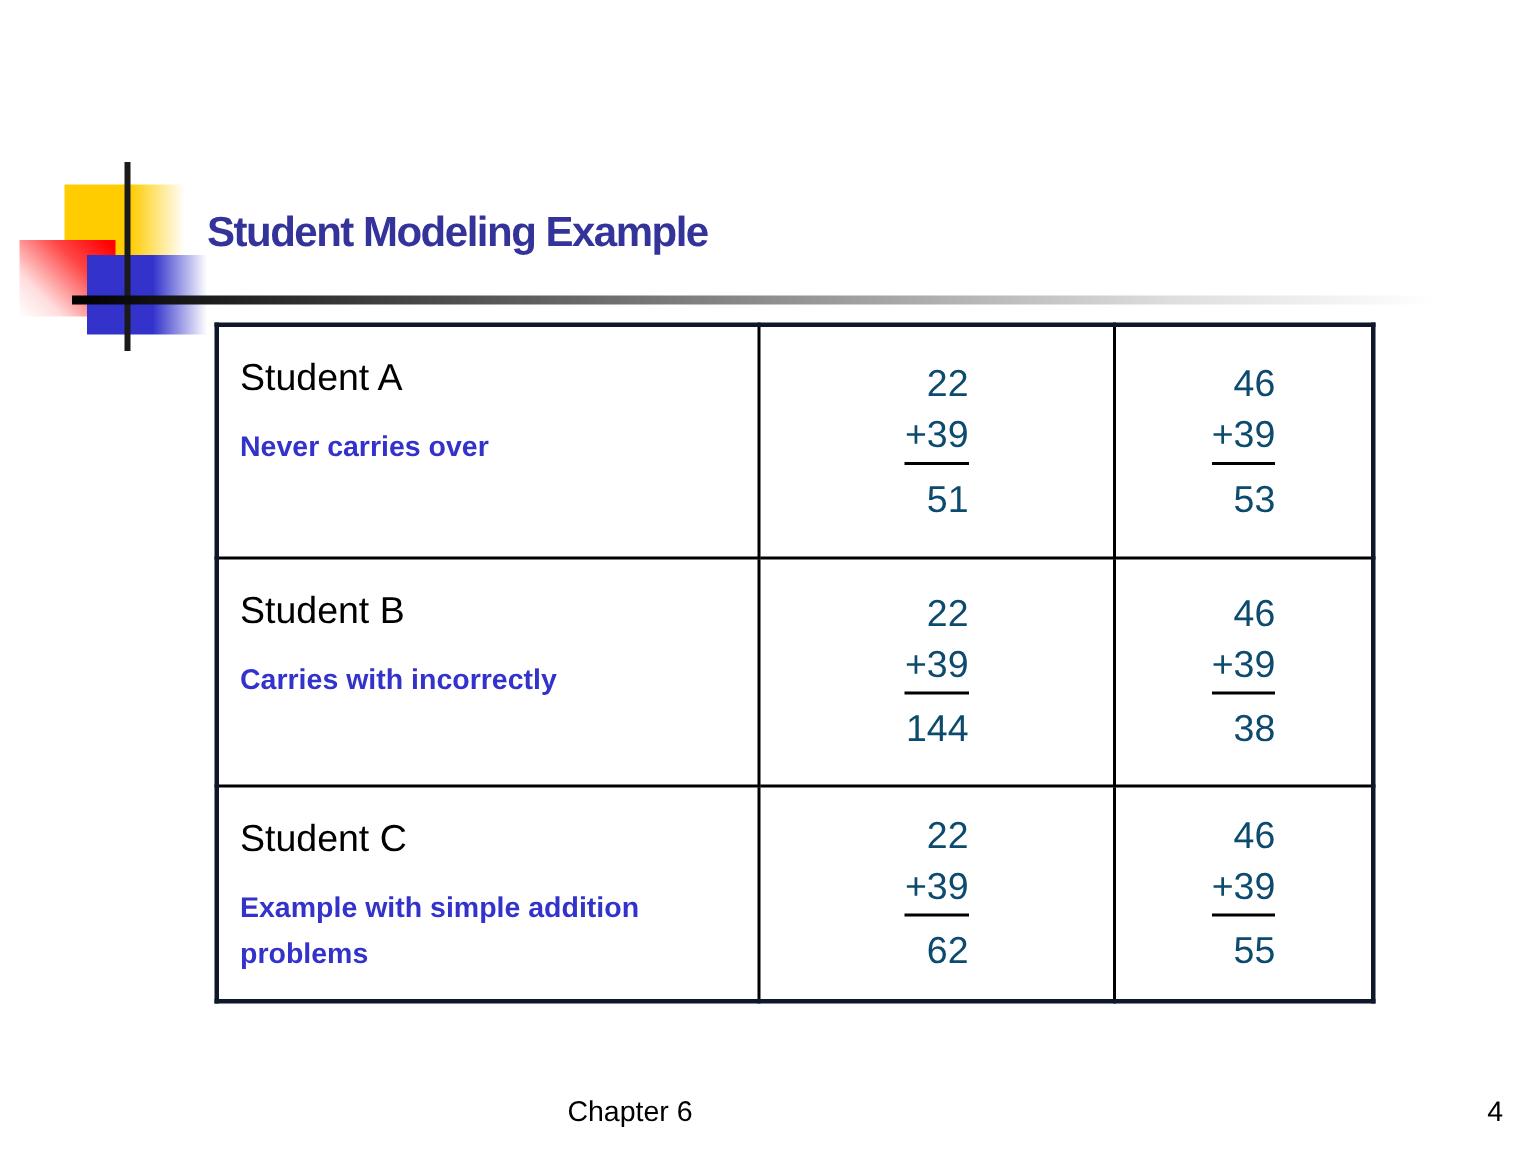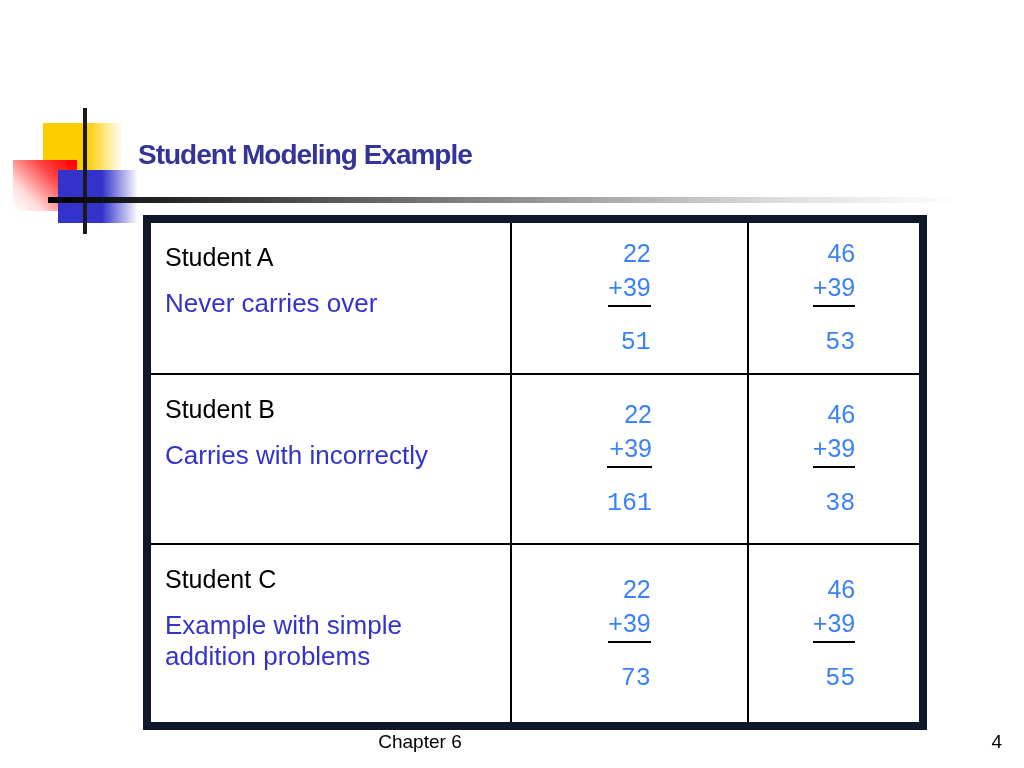--- a/index.html
+++ b/index.html
@@ -45,41 +45,41 @@
     font-size: 28px; font-weight: bold; letter-spacing: -1px;
     color: #333399; z-index: 5; line-height: 1;
   }
 
   
   .students-table {
     position: absolute; left: 143px; top: 215px;
     border-collapse: collapse; table-layout: fixed;
     background: #ffffff; z-index: 6;
   }
-  .students-table { border: 8px solid #0f172a; }
+  .students-table { border: 3px solid #0f172a; }
   .students-table td { border: 2px solid #000000; vertical-align: top; }
   .col-desc   { width: 309px; }
   .col-probA  { width: 233px; }
   .col-probB  { width: 168px; }
   .row-1 { height: 155px; }
-  .row-2 { height: 170px; margin-left: 31px; }
-  .row-3 { height: 182px; }
+  .row-2 { height: 152px; margin-left: 31px; }
+  .row-3 { height: 144px; }
 
   .desc-cell { padding: 20px 36px 0 14px; }
   .student-name { font-size: 25px; color: #000000; }
-  .student-behavior { font-size: 26px; color: #3333CC; margin-top: 16px; line-height: 31px; }
+  .student-behavior { font-size: 19px; color: #3333CC; margin-top: 16px; line-height: 31px; font-weight: bold; }
 
   .prob-cell { text-align: center; vertical-align: middle !important; }
   .addition {
     display: inline-block; text-align: right;
-    font-size: 25px; line-height: 34px; color: #3b82f6;
+    font-size: 25px; line-height: 34px; color: #0c4a6e;
   }
   .addition .line { display: block; }
   .addition .addend { border-bottom: 2px solid #000000; padding-bottom: 1px; }
-  .addition .result { padding-top: 19px; font-family: Liberation Mono, monospace; }
+  .addition .result { padding-top: 6px; }
 
   
   .footer-chapter {
     position: absolute; left: 0; top: 731px; width: 840px;
     text-align: center; font-size: 19px; color: #000000;
   }
   .footer-page {
     position: absolute; right: 22px; top: 731px;
     font-size: 19px; color: #000000;
   }
@@ -123,41 +123,41 @@
     </tr>
     <tr class="row-2">
       <td class="desc-cell">
         <div class="student-name">Student B</div>
         <div class="student-behavior">Carries with incorrectly</div>
       </td>
       <td class="prob-cell">
         <span class="addition">
           <span class="line">22</span>
           <span class="line addend">+39</span>
-          <span class="line result">161</span>
+          <span class="line result">144</span>
         </span>
       </td>
       <td class="prob-cell">
         <span class="addition">
           <span class="line">46</span>
           <span class="line addend">+39</span>
           <span class="line result">38</span>
         </span>
       </td>
     </tr>
     <tr class="row-3">
       <td class="desc-cell">
         <div class="student-name">Student C</div>
         <div class="student-behavior">Example with simple addition problems</div>
       </td>
       <td class="prob-cell">
         <span class="addition">
           <span class="line">22</span>
           <span class="line addend">+39</span>
-          <span class="line result">73</span>
+          <span class="line result">62</span>
         </span>
       </td>
       <td class="prob-cell">
         <span class="addition">
           <span class="line">46</span>
           <span class="line addend">+39</span>
           <span class="line result">55</span>
         </span>
       </td>
     </tr>

